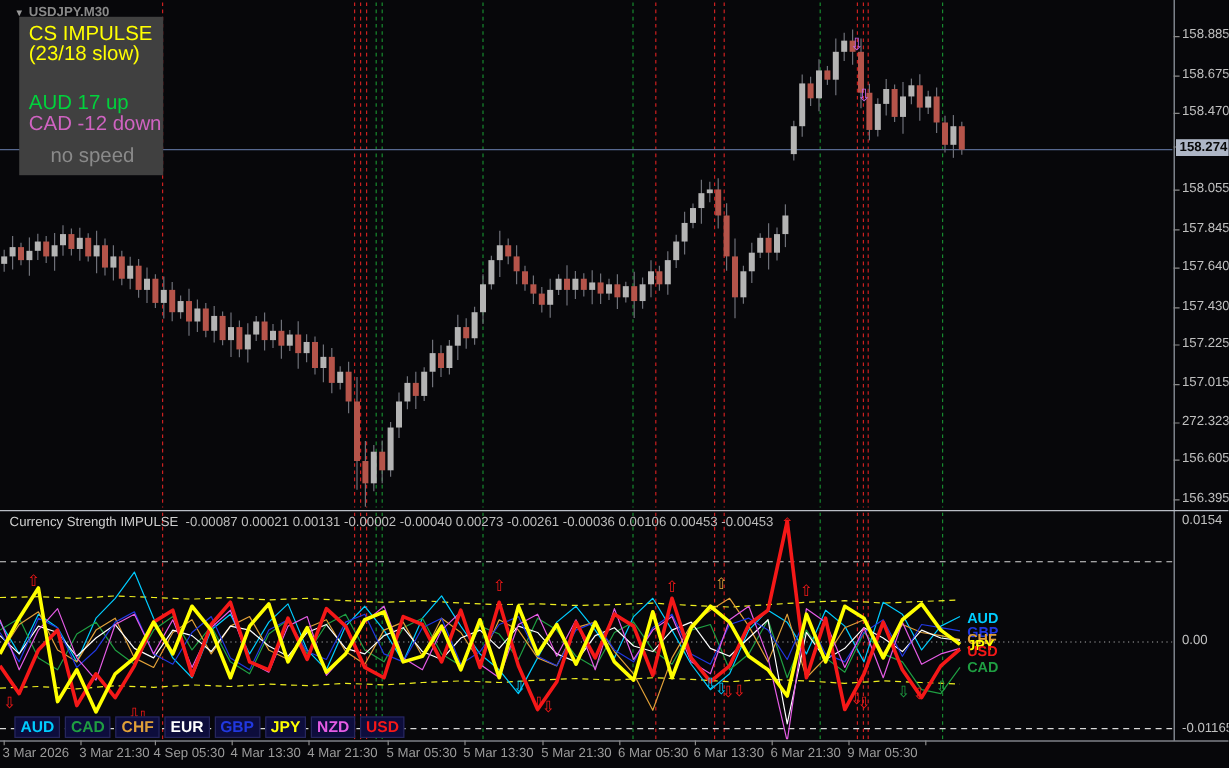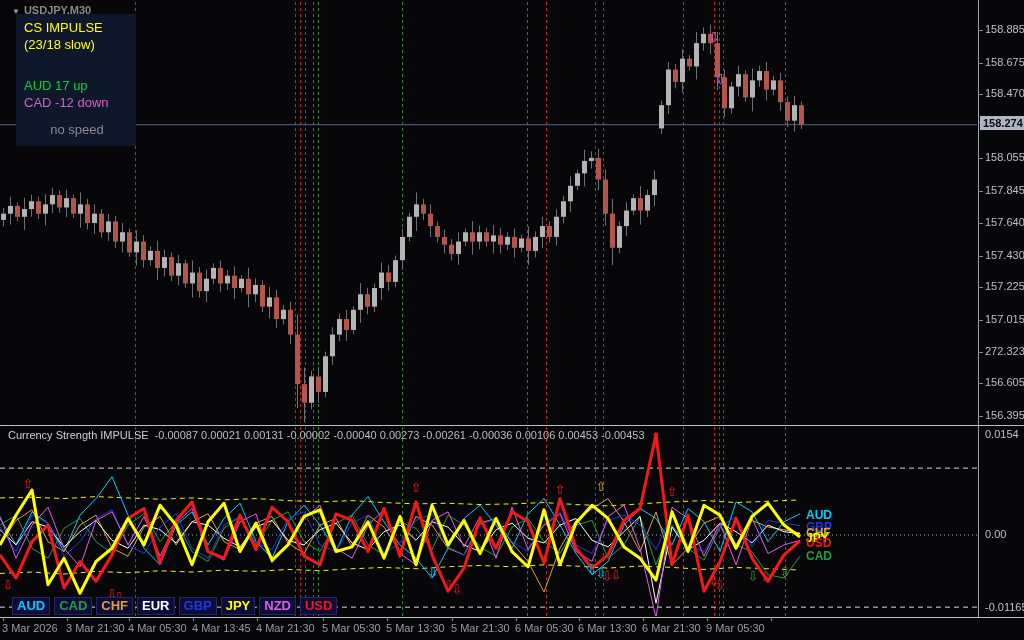--- a/index.html
+++ b/index.html
@@ -2,22 +2,22 @@
 <html><head>
 <meta charset="utf-8">
 <style>
   html,body{margin:0;padding:0;background:#000;}
   #stage{position:relative;width:1024px;height:640px;background:#07070a;overflow:hidden;
          font-family:"Liberation Sans",sans-serif;}
   #stage svg{position:absolute;left:0;top:0;}
   .abs{position:absolute;white-space:nowrap;}
   .symbol{left:12px;top:4px;color:#8a8a8a;font-size:11px;font-weight:bold;}
   .symbol .tri{font-size:8px;margin-right:4px;color:#9a9a9a;}
-  .infobox{left:16px;top:14px;width:106px;background:#0f172a;padding:5px 6px 8px 8px;
-           font-size:13px;line-height:17px;}
+  .infobox{left:16px;top:14px;width:106px;background:#404040;padding:5px 6px 8px 8px;
+           font-size:17px;line-height:17px;}
   .ib-title,.ib-sub{color:#ffff00;}
   .ib-aud{color:#00d23c;margin-top:24px;}
   .ib-cad{color:#cf63c1;}
   .ib-speed{color:#8a8a8a;text-align:center;margin-top:10px;}
   .ind-header{left:8px;top:429px;font-size:11px;color:#cfcfcf;}
   .ind-header .vals{color:#bdbdbd;margin-left:6px;margin-top:20px;}
   .legend{left:12px;top:597px;display:flex;gap:4px;}
   .badge{background:#0d0d3c;border:1px solid #26265c;padding:0 4px;height:16px;
          font-size:13px;font-weight:bold;line-height:16px;}
   .pricelab{position:absolute;left:985px;font-size:11px;color:#c0c0c0;}
@@ -417,22 +417,22 @@
       <div class="pricelab" style="top: 249px;">157.430</div>
       <div class="pricelab" style="top: 280px;">157.225</div>
       <div class="pricelab" style="top: 313px;">157.015</div>
       <div class="pricelab" style="top: 345px;">272.323</div>
       <div class="pricelab" style="top: 376px;">156.605</div>
       <div class="pricelab" style="top: 409px;">156.395</div>
     </div>
   <div id="tlabels">
       <div class="timelab" style="left: 2px;">3 Mar 2026</div>
       <div class="timelab" style="left: 66px;">3 Mar 21:30</div>
-      <div class="timelab" style="left: 128px;">4 Mar 05:30</div>
-      <div class="timelab" style="left: 192px;">4 Mar 13:45</div>
+      <div class="timelab" style="left: 128px;">4 Sep 05:30</div>
+      <div class="timelab" style="left: 192px;">4 Mar 13:30</div>
       <div class="timelab" style="left: 256px;">4 Mar 21:30</div>
       <div class="timelab" style="left: 322px;">5 Mar 05:30</div>
       <div class="timelab" style="left: 386px;">5 Mar 13:30</div>
       <div class="timelab" style="left: 451px;">5 Mar 21:30</div>
       <div class="timelab" style="left: 515px;">6 Mar 05:30</div>
       <div class="timelab" style="left: 578px;">6 Mar 13:30</div>
       <div class="timelab" style="left: 642px;">6 Mar 21:30</div>
       <div class="timelab" style="left: 706px;">9 Mar 05:30</div>
       <div class="timelab" style="left: 770px; margin-top: 38px;">9 Mar 13:30</div>
     </div>

